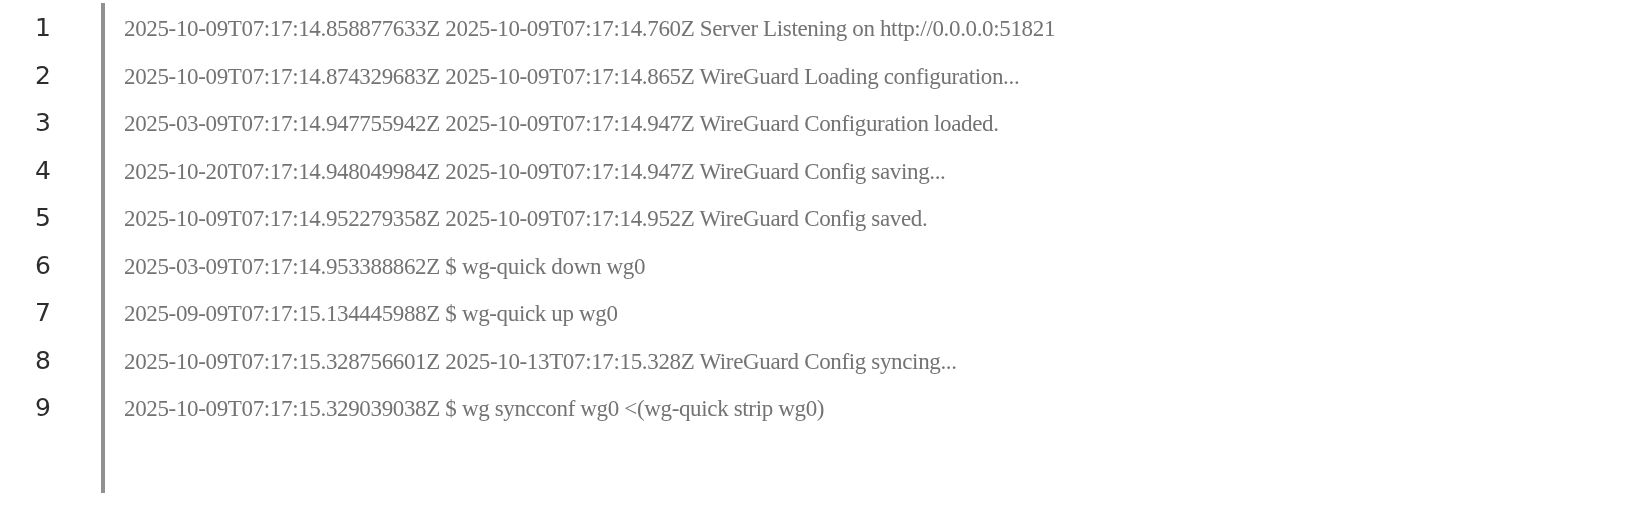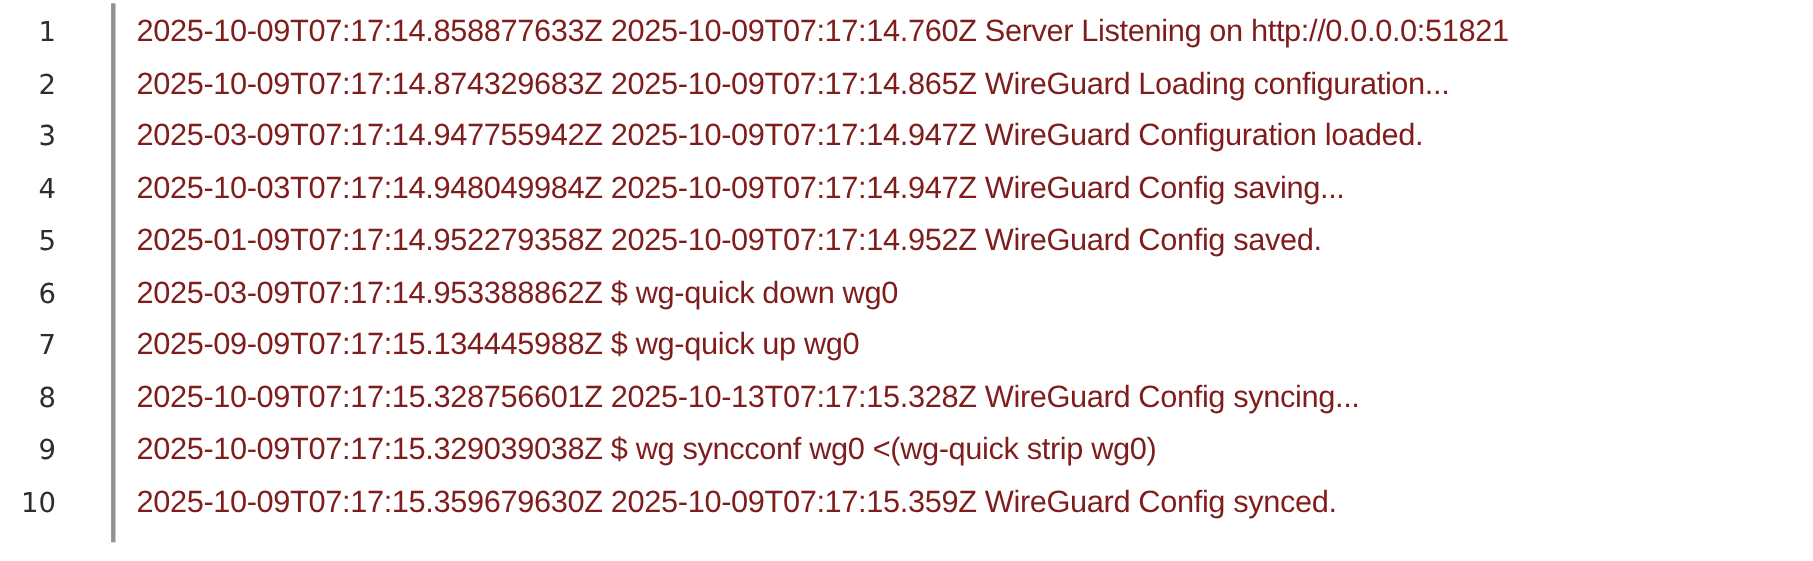--- a/index.html
+++ b/index.html
@@ -51,23 +51,23 @@
     letter-spacing: 0px;
   }
 
   .line-spacer {
     flex: 0 0 73px;
     width: 73px;
   }
 
   .line-text {
     flex: 1 1 auto;
-    color: #7f1d1d;
-    font-size: 28px;
-    font-family: Liberation Sans, sans-serif;
+    color: #737373;
+    font-size: 23px;
+    font-family: Liberation Serif, serif;
     letter-spacing: -0.35px;
     white-space: pre;
     overflow: hidden;
   }
 </style>
 </head>
 <body>
 
 <div class="log-viewer">
   <div class="gutter-divider"></div>
@@ -87,27 +87,27 @@
 
     <div class="log-line">
       <span class="line-number">3</span>
       <span class="line-spacer"></span>
       <span class="line-text">2025-03-09T07:17:14.947755942Z 2025-10-09T07:17:14.947Z WireGuard Configuration loaded.</span>
     </div>
 
     <div class="log-line">
       <span class="line-number">4</span>
       <span class="line-spacer"></span>
-      <span class="line-text">2025-10-03T07:17:14.948049984Z 2025-10-09T07:17:14.947Z WireGuard Config saving...</span>
+      <span class="line-text">2025-10-20T07:17:14.948049984Z 2025-10-09T07:17:14.947Z WireGuard Config saving...</span>
     </div>
 
     <div class="log-line">
       <span class="line-number">5</span>
       <span class="line-spacer"></span>
-      <span class="line-text">2025-01-09T07:17:14.952279358Z 2025-10-09T07:17:14.952Z WireGuard Config saved.</span>
+      <span class="line-text">2025-10-09T07:17:14.952279358Z 2025-10-09T07:17:14.952Z WireGuard Config saved.</span>
     </div>
 
     <div class="log-line">
       <span class="line-number">6</span>
       <span class="line-spacer"></span>
       <span class="line-text">2025-03-09T07:17:14.953388862Z $ wg-quick down wg0</span>
     </div>
 
     <div class="log-line">
       <span class="line-number">7</span>
@@ -120,20 +120,15 @@
       <span class="line-spacer"></span>
       <span class="line-text">2025-10-09T07:17:15.328756601Z 2025-10-13T07:17:15.328Z WireGuard Config syncing...</span>
     </div>
 
     <div class="log-line">
       <span class="line-number">9</span>
       <span class="line-spacer"></span>
       <span class="line-text">2025-10-09T07:17:15.329039038Z $ wg syncconf wg0 &lt;(wg-quick strip wg0)</span>
     </div>
 
-    <div class="log-line">
-      <span class="line-number">10</span>
-      <span class="line-spacer"></span>
-      <span class="line-text">2025-10-09T07:17:15.359679630Z 2025-10-09T07:17:15.359Z WireGuard Config synced.</span>
-    </div>
 
   </div>
 </div>
 
 </body></html>

